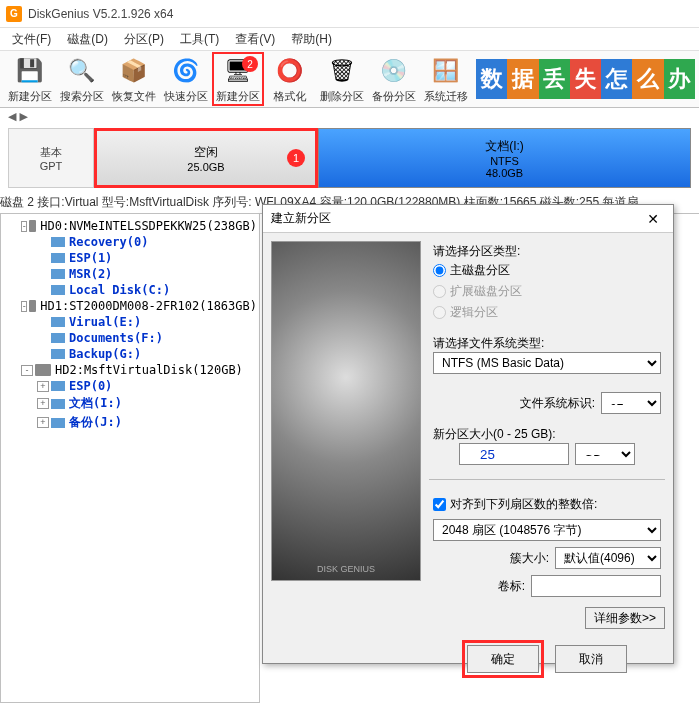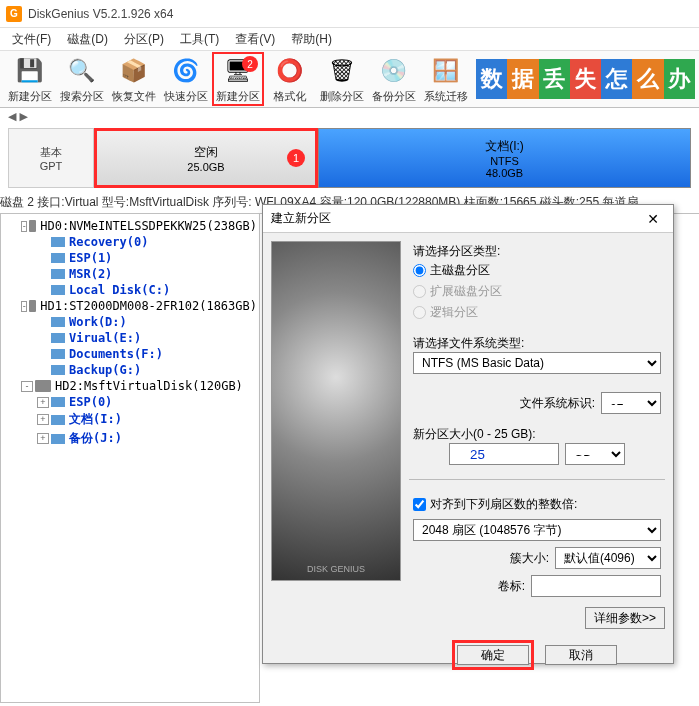--- a/index.html
+++ b/index.html
@@ -47,32 +47,32 @@
 .right { flex:1; position:relative; border-top:1px solid #c0c0c0; background:#fff; padding: 4px 6px; font-size:12px; }
 .right .hdr { color:#333; padding:2px 0; }
 .right .row { display:flex; padding:4px 0; }
 .right .cell { width: 50px; text-align:right; }
 .right .red { color:#d00; }
 
 .dialog { position:absolute; left: 262px; top: 204px; width: 412px; height: 460px; background:#f0f0f0; border:1px solid #888; box-shadow: 2px 2px 6px rgba(0,0,0,.3); }
 .dialog .dtitle { height: 28px; background:#fff; display:flex;align-items:center;padding:0 8px;border-bottom:1px solid #ccc;font-size:12px; }
 .dialog .dtitle .x { margin-left:auto; font-size:14px; padding:0 6px; }
 .dialog .dbody { display:flex; padding: 8px; gap: 8px; height: calc(100% - 28px); }
-.dialog .img { width: 130px; height: 340px; background: radial-gradient(circle at 50% 40%, #ddd 0%, #888 40%, #333 100%); border:1px solid #999; display:flex;align-items:flex-end;justify-content:center;color:#aaa;font-size:9px;padding-bottom:6px;text-align:center; }
+.dialog .img { width: 150px; height: 340px; background: radial-gradient(circle at 50% 40%, #ddd 0%, #888 40%, #333 100%); border:1px solid #999; display:flex;align-items:flex-end;justify-content:center;color:#aaa;font-size:9px;padding-bottom:6px;text-align:center; }
 .dialog .form { flex:1; display:flex;flex-direction:column;gap:8px;font-size:12px; }
 .dialog .form .grp { padding: 2px 4px; }
 .dialog .form label { display:flex;align-items:center;gap:4px;padding:2px 0; }
 .dialog .form .sel { width: 100%; height: 22px; border:1px solid #888;background:#fff;padding:0 4px;font-size:12px; }
 .dialog .form .inline { display:flex;align-items:center;gap:6px; }
 .dialog .form .num { width: 110px; height:22px;border:1px solid #888;background:#fff;color:#0033cc;padding:0 20px;text-align:left; }
 .dialog .form .selsm { width: 60px; height:22px;border:1px solid #888;background:#fff;font-size:12px;padding:8px 4px; }
 .dialog .form .txt { width:130px;height:22px;border:1px solid #888;background:#fff; }
 .dialog .form .right-align { display:flex;justify-content:flex-end;align-items:center;gap:6px; }
 .dialog .btns { display:flex;gap:16px;justify-content:center;margin-top:auto;padding:8px 0 4px; }
-.dialog .btn { width: 72px; height: 20px; border:1px solid #888;background:#efefef;font-size:12px; }
+.dialog .btn { width: 72px; height: 28px; border:1px solid #888;background:#efefef;font-size:12px; }
 .dialog .btn.ok { outline: 3px solid #ff2a2a; outline-offset: 2px; }
 .disabled { color:#999; }
 hr.sep { border:none;border-top:1px solid #bbb;margin:4px 0; }
 .detail-link { text-align:right; }
 .detail-link button { border:1px solid #888;background:#efefef;height:22px;padding:0 8px;font-size:12px; }
 </style>
 </head>
 <body>
 
 <div class="titlebar">
@@ -183,25 +183,20 @@
       </div>
       <div class="node ind2">
         <span style="width:14px;display:inline-block"></span>
         <span class="part-ico"></span>
         <span class="lbl-t blue">Local Disk(C:)</span>
       </div>
       <div class="node ind1">
         <span class="exp">-</span>
         <span class="disk-ico"></span>
         <span class="lbl-t ">HD1:ST2000DM008-2FR102(1863GB)</span>
-      </div>
-      <div class="node ind2">
-        <span style="width:14px;display:inline-block"></span>
-        <span class="part-ico"></span>
-        <span class="lbl-t blue">Work(D:)</span>
       </div>
       <div class="node ind2">
         <span style="width:14px;display:inline-block"></span>
         <span class="part-ico"></span>
         <span class="lbl-t blue">Virual(E:)</span>
       </div>
       <div class="node ind2">
         <span style="width:14px;display:inline-block"></span>
         <span class="part-ico"></span>
         <span class="lbl-t blue">Documents(F:)</span>

